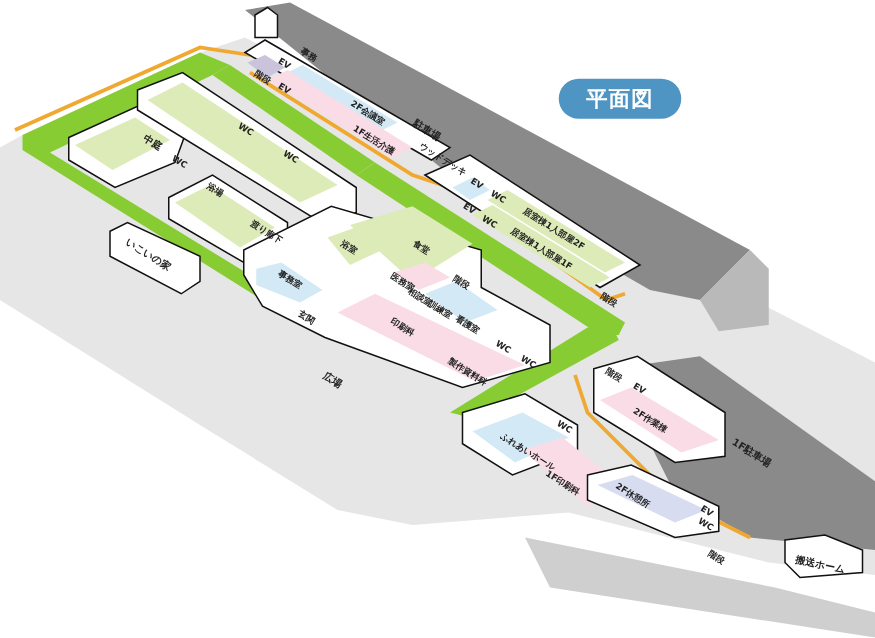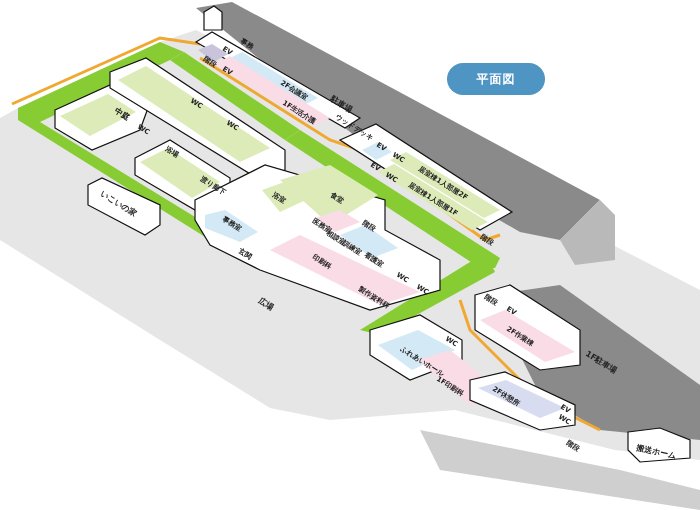--- a/index.html
+++ b/index.html
@@ -1,21 +1,21 @@
 <!DOCTYPE html>
 <html><head>
 <meta charset="utf-8">
 <style>
   html, body { margin: 0; padding: 0; background: #ffffff; }
   body { width: 700px; height: 510px; overflow: hidden; position: relative; font-family: "DejaVu Sans", sans-serif; }
   #map { position: absolute; left: 0; top: 0; width: 700px; height: 510px; }
   .lbl { font-family: "DejaVu Sans", sans-serif; font-size: 8px; fill: #222; font-weight: bold; }
   .lbl-sm { font-family: "DejaVu Sans", sans-serif; font-size: 7px; fill: #222; font-weight: bold; }
   .title-pill { position: absolute; left: 447px; top: 63px; width: 98px; height: 32px; border-radius: 16px;
-    background: #4f95c4; color: #fff; font-family: Liberation Sans, sans-serif; font-weight: bold; font-size: 12px;
+    background: #4f95c4; color: #fff; font-family: Liberation Sans, sans-serif; font-weight: bold; font-size: 17px;
     display: flex; align-items: center; justify-content: center; letter-spacing: 1px; }
   .bld { stroke: #111; stroke-width: 1.2; }
 </style>
 </head>
 <body>
 
 <svg id="map" viewBox="0 0 700 510" xmlns="http://www.w3.org/2000/svg">
 
   <polygon points="18,108 160,42 196,30 700,290 700,460 615,450 455,410 330,420 270,408 160,340 0,240 0,118" fill="#e6e6e6"></polygon>
 

